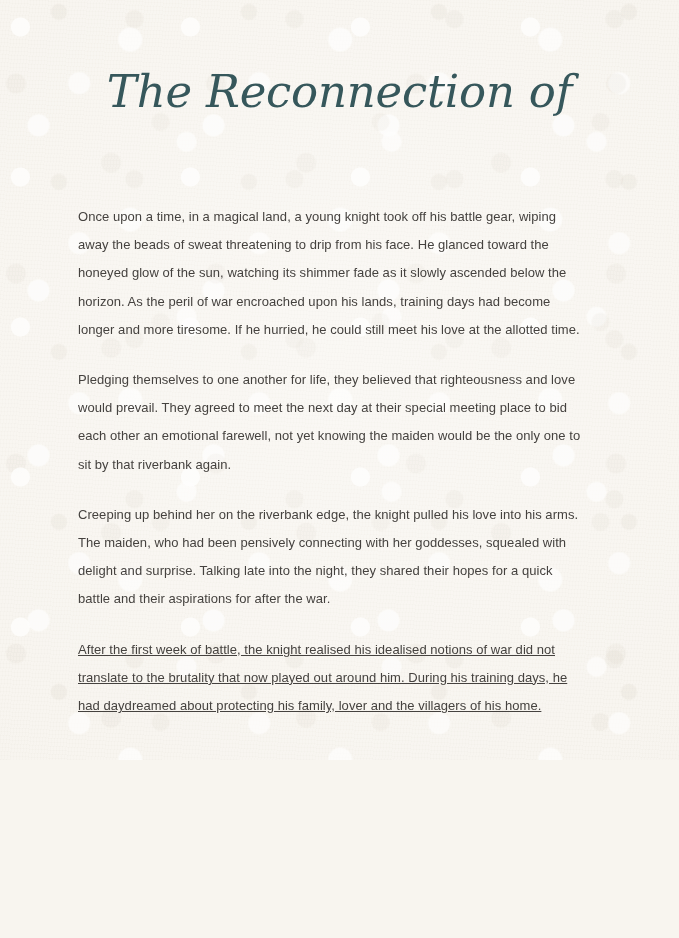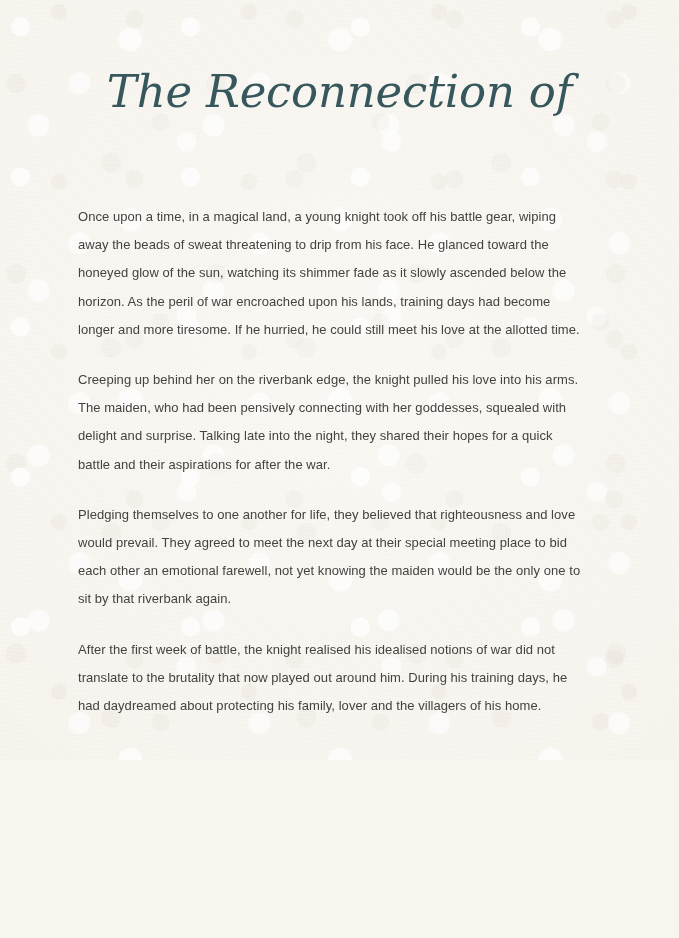--- a/index.html
+++ b/index.html
@@ -95,37 +95,37 @@
   .para {
     margin: 0 16px 22px 0;
     font-family: "Liberation Sans", sans-serif;
     font-size: 13px;
     line-height: 28.2px;
     letter-spacing: 0.05px;
     color: #45423f;
     font-weight: 400;
     text-align: left;
   }
-  .para:last-child { margin-bottom: 0; }
+  .para:last-child { margin-bottom: 0; text-decoration: underline; }
 </style>
 </head>
 <body>
 
 <div id="page">
 
   <div id="paper-texture"></div>
   <div id="paper-vignette"></div>
 
   <div id="content">
 
     <h1 class="doc-title">
       <span class="tline">The Reconnection of</span>
     </h1>
 
     <div class="body-block">
       <p class="para">Once upon a time, in a magical land, a young knight took off his battle gear, wiping away the beads of sweat threatening to drip from his face. He glanced toward the honeyed glow of the sun, watching its shimmer fade as it slowly ascended below the horizon. As the peril of war encroached upon his lands, training days had become longer and more tiresome. If he hurried, he could still meet his love at the allotted time.</p>
+      <p class="para">Pledging themselves to one another for life, they believed that righteousness and love would prevail. They agreed to meet the next day at their special meeting place to bid each other an emotional farewell, not yet knowing the maiden would be the only one to sit by that riverbank again.</p>
       <p class="para">Creeping up behind her on the riverbank edge, the knight pulled his love into his arms. The maiden, who had been pensively connecting with her goddesses, squealed with delight and surprise. Talking late into the night, they shared their hopes for a quick battle and their aspirations for after the war.</p>
-      <p class="para">Pledging themselves to one another for life, they believed that righteousness and love would prevail. They agreed to meet the next day at their special meeting place to bid each other an emotional farewell, not yet knowing the maiden would be the only one to sit by that riverbank again.</p>
       <p class="para">After the first week of battle, the knight realised his idealised notions of war did not translate to the brutality that now played out around him. During his training days, he had daydreamed about protecting his family, lover and the villagers of his home.</p>
     </div>
 
   </div>
 </div>
 
 </body></html>

